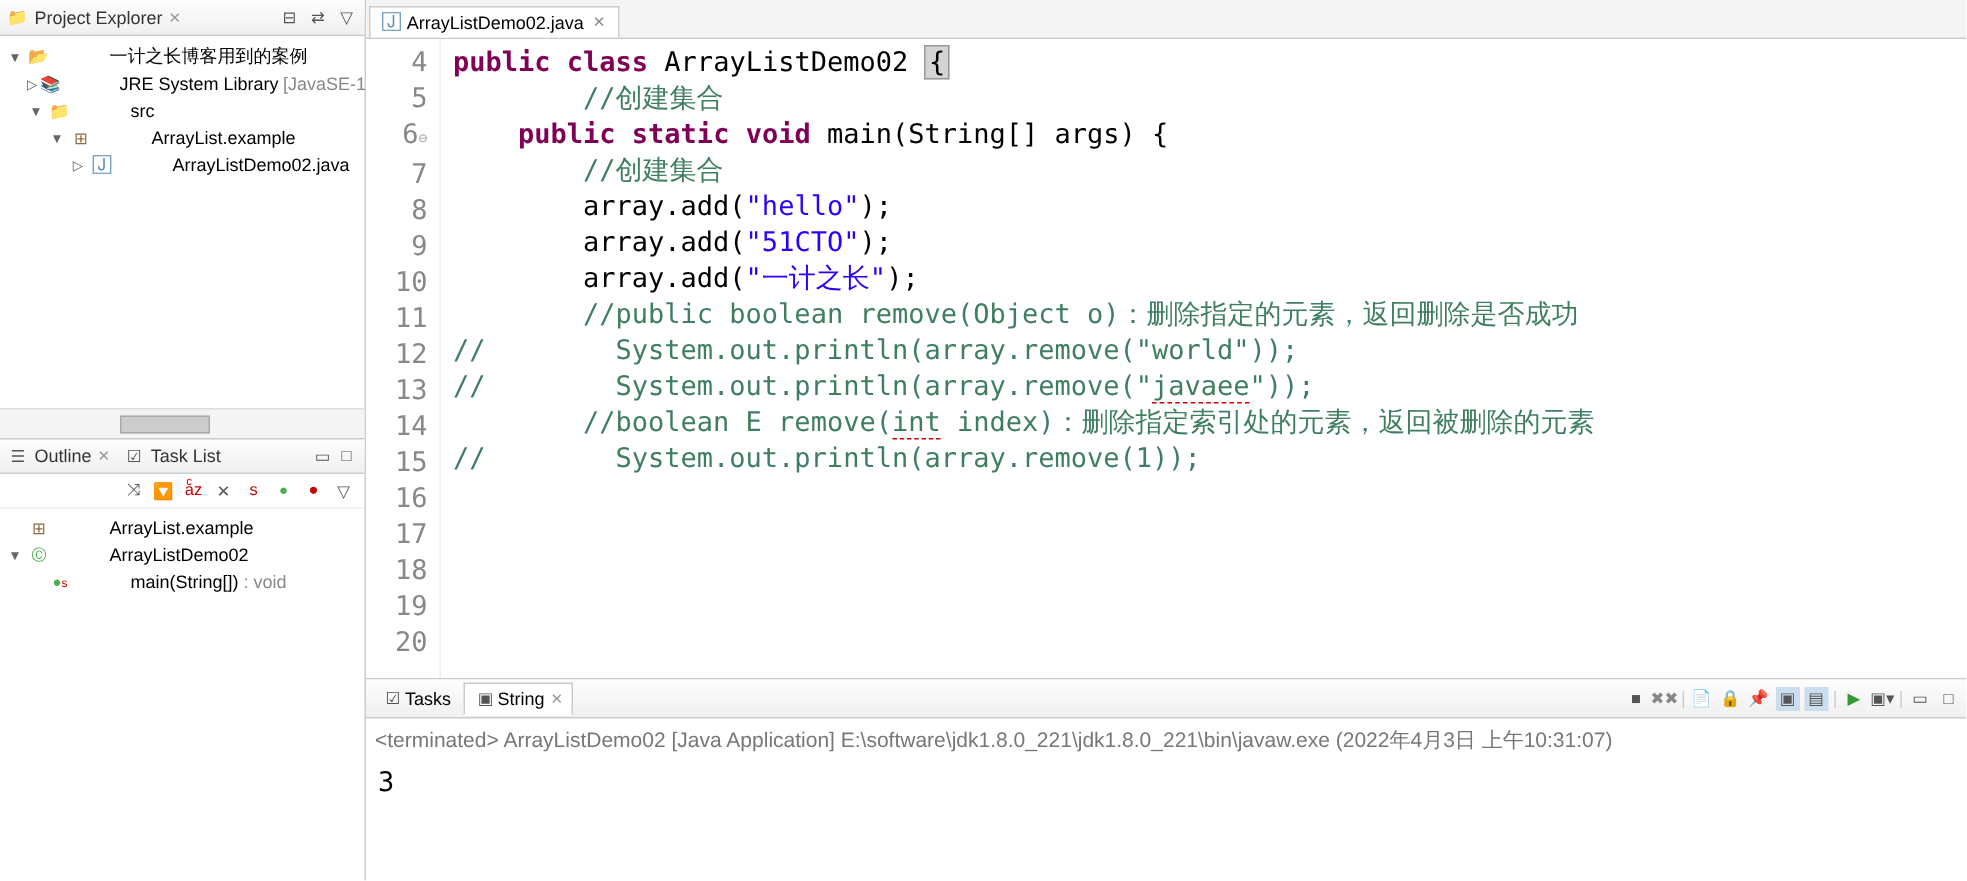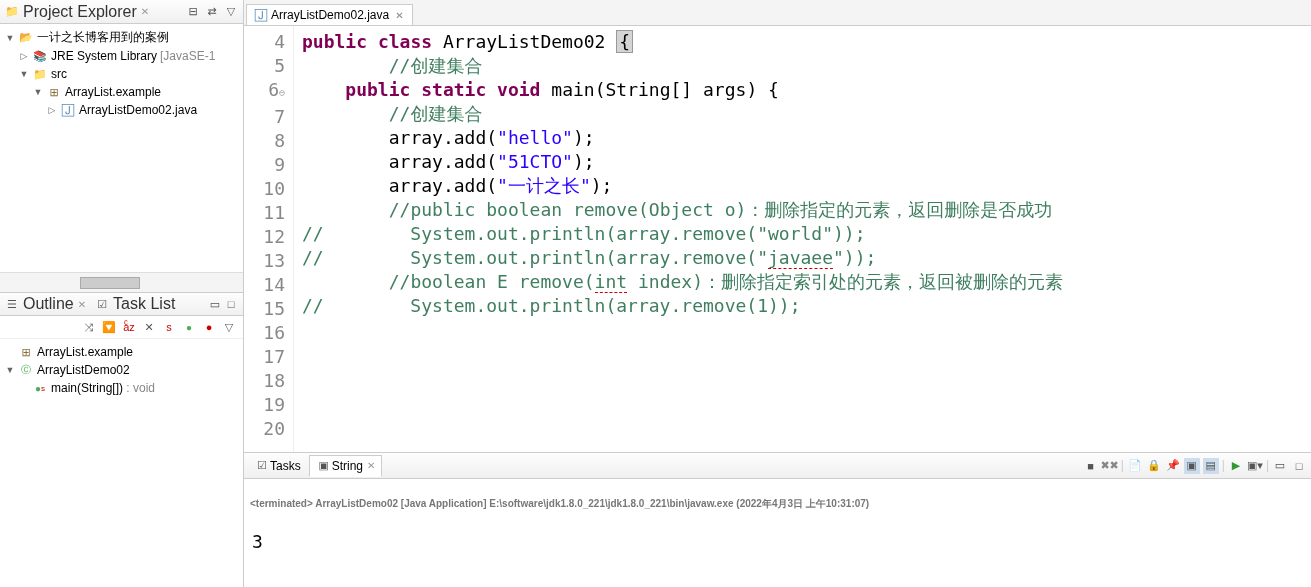--- a/index.html
+++ b/index.html
@@ -2,30 +2,30 @@
 <html><head>
   <meta charset="utf-8">
   <style>
     * { margin: 0; padding: 0; box-sizing: border-box; }
     body { font-family: "Segoe UI", Tahoma, sans-serif; font-size: 12px; background: #fff; color: #000; }
     .container { display: flex; width: 1311px; height: 587px; }
     .left-panel { width: 244px; display: flex; flex-direction: column; border-right: 1px solid #ccc; }
     .right-panel { flex: 1; display: flex; flex-direction: column; }
     
     .view-header { display: flex; align-items: center; padding: 2px 4px; background: linear-gradient(#fdfdfd, #f0f0f0); border-bottom: 1px solid #ccc; height: 24px; }
-    .view-title { font-size: 16px; color: #333; margin-left: 3px; text-align: right; }
+    .view-title { font-size: 12px; color: #333; margin-left: 3px; text-align: right; }
     .view-spacer { flex: 1; }
     .view-icons { display: flex; gap: 3px; }
     .icon-btn { width: 16px; height: 16px; display: inline-flex; align-items: center; justify-content: center; cursor: pointer; font-size: 11px; color: #555; }
     
     .tree { padding: 4px; font-size: 12px; flex: 1; overflow: auto; }
     .tree-item { display: flex; align-items: center; padding: 1px 0; cursor: pointer; white-space: nowrap; }
     .tree-toggle { width: 12px; text-align: center; color: #666; font-size: 9px; margin-right: 2px; }
     .tree-icon { width: 16px; height: 16px; display: inline-flex; align-items: center; justify-content: center; font-size: 11px; margin-right: 3px; }
-    .tree-label { font-size: 12px; }
+    .tree-label { font-size: 12px; margin-left: 36px; }
     .gray { color: #888; }
     .indent-1 { padding-left: 14px; }
     .indent-2 { padding-left: 28px; }
     .indent-3 { padding-left: 42px; }
     
     .scroll-area { height: 20px; background: #f4f4f4; border-top: 1px solid #ddd; display:flex; align-items:center; }
     .scroll-thumb { height: 12px; width: 60px; background: #ccc; border: 1px solid #aaa; margin-left: 80px; }
     
     .outline-header { display: flex; align-items: center; padding: 2px 4px; background: linear-gradient(#fdfdfd, #f0f0f0); border-top: 1px solid #ccc; border-bottom: 1px solid #ccc; height: 24px; }
     .outline-toolbar { display: flex; gap: 4px; padding: 3px 6px; border-bottom: 1px solid #eee; justify-content: flex-end; }
@@ -43,21 +43,21 @@
     .kw { color: #7f0055; font-weight: bold; }
     .str { color: #2a00ff; }
     .cmt { color: #3f7f5f; }
     .underline-err { border-bottom: 1px dashed #c00; }
     
     .console-panel { border-top: 1px solid #ccc; display: flex; flex-direction: column; height: 135px; }
     .console-tabs { display: flex; align-items: center; padding: 2px 4px; background: linear-gradient(#fdfdfd,#f0f0f0); border-bottom: 1px solid #ccc; height: 26px; }
     .console-tab { display: flex; align-items: center; padding: 2px 6px; margin-right: 2px; font-size: 12px; cursor: pointer; }
     .console-tab.active { background: #fff; border: 1px solid #ccc; border-bottom: 1px solid #fff; }
     .console-toolbar { margin-left: auto; display: flex; gap: 3px; }
-    .console-info { font-size: 10px; color: #777; padding: 18px 6px; font-weight: bold; }
+    .console-info { font-size: 14px; color: #777; padding: 6px 6px; }
     .console-output { font-family: Consolas, monospace; font-size: 18px; padding: 2px 8px; line-height: 22px; }
     
     .folder-icon { color: #d9a23c; }
     .java-icon { color: #5b8bb5; }
     .package-icon { color: #8b6f3e; }
     .green-dot { color: #4caf50; font-size: 10px; }
   </style>
 </head>
 <body>
 

